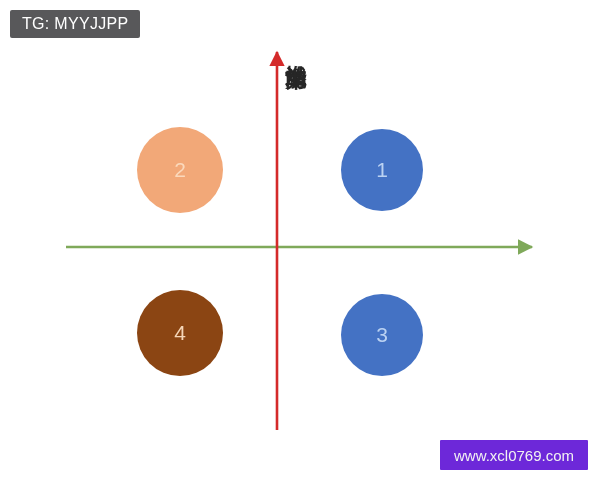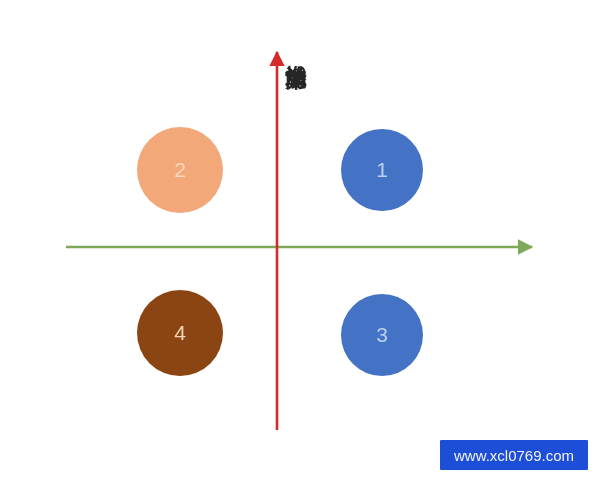--- a/index.html
+++ b/index.html
@@ -128,18 +128,21 @@
   <div class="bubble" id="bub1" style="left: 341px; top: 129px; width: 82px; height: 82px; background: rgb(68, 114, 196); color: rgb(187, 210, 242);">
     <span>1</span>
   </div>
   <div class="bubble" id="bub2" style="left: 137px; top: 290px; width: 86px; height: 86px; background: rgb(139, 69, 19); color: rgb(245, 214, 184);">
     <span>4</span>
   </div>
   <div class="bubble" id="bub3" style="left: 341px; top: 294px; width: 82px; height: 82px; background: rgb(68, 114, 196); color: rgb(187, 210, 242);">
     <span>3</span>
   </div>
 
+  <div class="tag-badge" style="background: rgb(88, 88, 90); color: rgb(255, 255, 255);">
+    <span>TG: MYYJJPP</span>
+  </div>
 
-  <div class="watermark" style="background: #1d4ed8; color: rgb(242, 242, 242);">
+  <div class="watermark" style="background: #6d28d9; color: rgb(242, 242, 242);">
     <span>www.xcl0769.com</span>
   </div>
 
 </div>
 
 </body></html>

